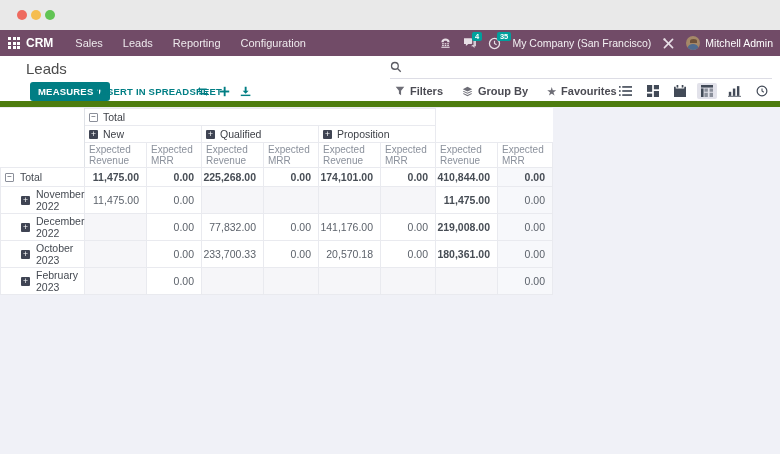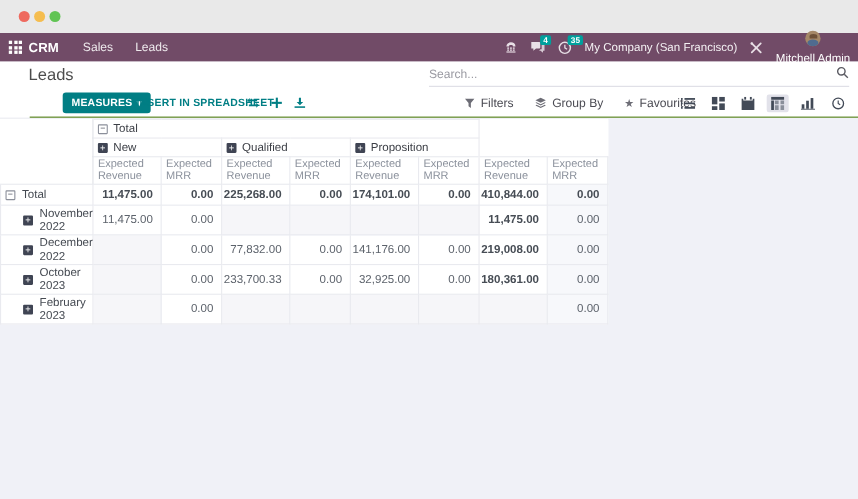--- a/index.html
+++ b/index.html
@@ -19,41 +19,41 @@
   .nav-left { display:flex; align-items:center; padding-left:8px; }
   .apps-grid { width:12px; height:12px; display:grid; grid-template-columns:repeat(3,3px); grid-template-rows:repeat(3,3px); gap:1.5px; margin-right:6px; cursor:pointer; }
   .apps-grid i { background:#fff; display:block; }
   .brand { font-weight:bold; font-size:12px; margin-right:12px; cursor:pointer; }
   .menu-item { padding:12px 10px; color:rgba(255,255,255,.88); cursor:pointer; line-height:26px; }
   .nav-right { margin-left:auto; display:flex; align-items:center; gap:11px; padding-right:7px; font-size:10.5px; }
   .systray-icon { position:relative; display:inline-flex; align-items:center; cursor:pointer; color:#e8dfe6; }
   .systray-icon svg { display:block; }
   .badge { position:absolute; top:-5px; left:9px; background:#00A09D; color:#fff; font-size:7.5px; line-height:9px; padding:0 2.5px; border-radius:2px; font-weight:bold; }
   .company { color:rgba(255,255,255,.92); cursor:pointer; }
-  .user { display:flex; align-items:center; gap:5px; cursor:pointer;flex-direction:column; }
+  .user { display:flex; align-items:center; gap:5px; cursor:pointer; }
   .avatar { width:14px; height:14px; border-radius:50%; background:#a58868; position:relative; overflow:hidden; }
   .avatar::after { content:""; position:absolute; left:3.5px; top:3px; width:7px; height:4px; border-radius:50% 50% 0 0; background:#6e5139; }
   .avatar::before { content:""; position:absolute; left:2px; top:8px; width:10px; height:6px; border-radius:50% 50% 0 0; background:#4f6b8f; }
 
   
   .panel { background:#fff; flex:0 0 auto; }
   .panel-row1 { height:25px; position:relative; display:flex; align-items:center; }
   .page-title { font-size:15px; color:#4c4c4c; padding-left:26px; }
   .searchbar { position:absolute; left:390px; right:8px; top:2px; height:21px; display:flex; align-items:center; border-bottom:1px solid #dddde5; }
   .searchbar input { border:none; outline:none; flex:1; font-size:11px; color:#555; font-family:"Liberation Sans",sans-serif; background:transparent; }
   .searchbar input::placeholder { color:#9a9aa2; }
   .search-glass { color:#5a5a62; flex:0 0 auto; cursor:pointer; }
 
-  .panel-row2 { height:26px; position:relative; display:flex; align-items:center; border-bottom:1px solid #4d7c0f;margin-left:27px; }
+  .panel-row2 { height:26px; position:relative; display:flex; align-items:center; border-bottom:6px solid #4d7c0f; }
   .btn-measures { position:absolute; left:30px; background:#017E84; color:#fff; border:none; font-size:9.5px; font-weight:bold; letter-spacing:.2px; padding:4px 8px; border-radius:3px; cursor:pointer; font-family:"Liberation Sans",sans-serif; display:flex; align-items:center; gap:4px; }
   .btn-insert { position:absolute; left:97px; background:none; border:none; color:#017E84; font-size:9.5px; font-weight:bold; letter-spacing:.2px; cursor:pointer; font-family:"Liberation Sans",sans-serif; }
   .pivot-tools { position:absolute; left:197px; display:flex; gap:10px; color:#017E84; }
   .pivot-tools .tool { cursor:pointer; display:inline-flex; }
   .facet-group { position:absolute; left:395px; display:flex; gap:19px; font-size:11px; color:#4b4b53; }
-  .facet { display:flex; align-items:center; gap:5px; cursor:pointer; }
+  .facet { display:flex; align-items:center; gap:5px; cursor:pointer;font-weight:bold; }
   .facet .ficon { color:#6d6d76; display:inline-flex; }
   .star-glyph { font-size:10px; color:#6d6d76; }
   .switchers { position:absolute; right:8px; display:flex; gap:7px; align-items:center; color:#424a57; }
   .switcher { padding:2px 4px; border-radius:2px; cursor:pointer; display:inline-flex; }
   .switcher.active { background:#e2e2ea; }
 
   
   .content { flex:1; background:#f0f1f7; overflow:hidden; }
   .pivot-wrap { width:552px; background:#fff; border-top:1px solid #ececf1; }
   table.pivot { border-collapse:collapse; table-layout:fixed; width:552px; font-size:10.5px; background:#fff; }
@@ -100,20 +100,22 @@
           <i></i>
           <i></i>
           <i></i>
           <i></i>
           <i></i>
           <i></i>
         </span>
       <span class="brand">CRM</span>
       <span class="menu-item">Sales</span>
       <span class="menu-item">Leads</span>
+      <span class="menu-item">Reporting</span>
+      <span class="menu-item">Configuration</span>
     </div>
     <div class="nav-right">
       <span class="systray-icon">
         <svg width="13" height="12" viewBox="0 0 16 16" fill="currentColor">
             <path d="M2.5 7C2.5 3.7 5 2 8 2s5.5 1.7 5.5 5h-3l-.5-1.6c-1.3-.4-2.7-.4-4 0L5.5 7h-3z"></path>
             <rect x="3.5" y="8.2" width="2.2" height="1.6"></rect>
             <rect x="6.9" y="8.2" width="2.2" height="1.6"></rect>
             <rect x="10.3" y="8.2" width="2.2" height="1.6"></rect>
             <rect x="3.5" y="10.6" width="2.2" height="1.6"></rect>
             <rect x="6.9" y="10.6" width="2.2" height="1.6"></rect>
@@ -147,21 +149,20 @@
         <span class="avatar"></span>
         <span>Mitchell Admin</span>
       </span>
     </div>
   </nav>
 
   <div class="panel">
     <div class="panel-row1">
       <span class="page-title">Leads</span>
       <div class="searchbar">
-        <input type="text" placeholder="Search..." style="">
         <span class="search-glass">
           <svg width="12" height="12" viewBox="0 0 16 16" fill="none" stroke="currentColor" stroke-width="1.7">
               <circle cx="6.5" cy="6.5" r="4.5"></circle>
               <path d="M10 10l4.3 4.3"></path>
             </svg>
         </span>
       </div>
     </div>
     <div class="panel-row2">
       <button class="btn-measures">
@@ -373,21 +374,21 @@
             <th class="rowlabel indent">
               <span class="hdr-cell">
                   <span class="sq plus">+</span>
                   <span>October 2023</span>
                 </span>
             </th>
             <td class="num empty"></td>
             <td class="num">0.00</td>
             <td class="num">233,700.33</td>
             <td class="num">0.00</td>
-            <td class="num">32,925.00</td>
+            <td class="num">20,570.18</td>
             <td class="num">0.00</td>
             <td class="num tcol-er">180,361.00</td>
             <td class="num last-col">0.00</td>
           </tr>
           <tr>
             <th class="rowlabel indent">
               <span class="hdr-cell">
                   <span class="sq plus">+</span>
                   <span>February 2023</span>
                 </span>

